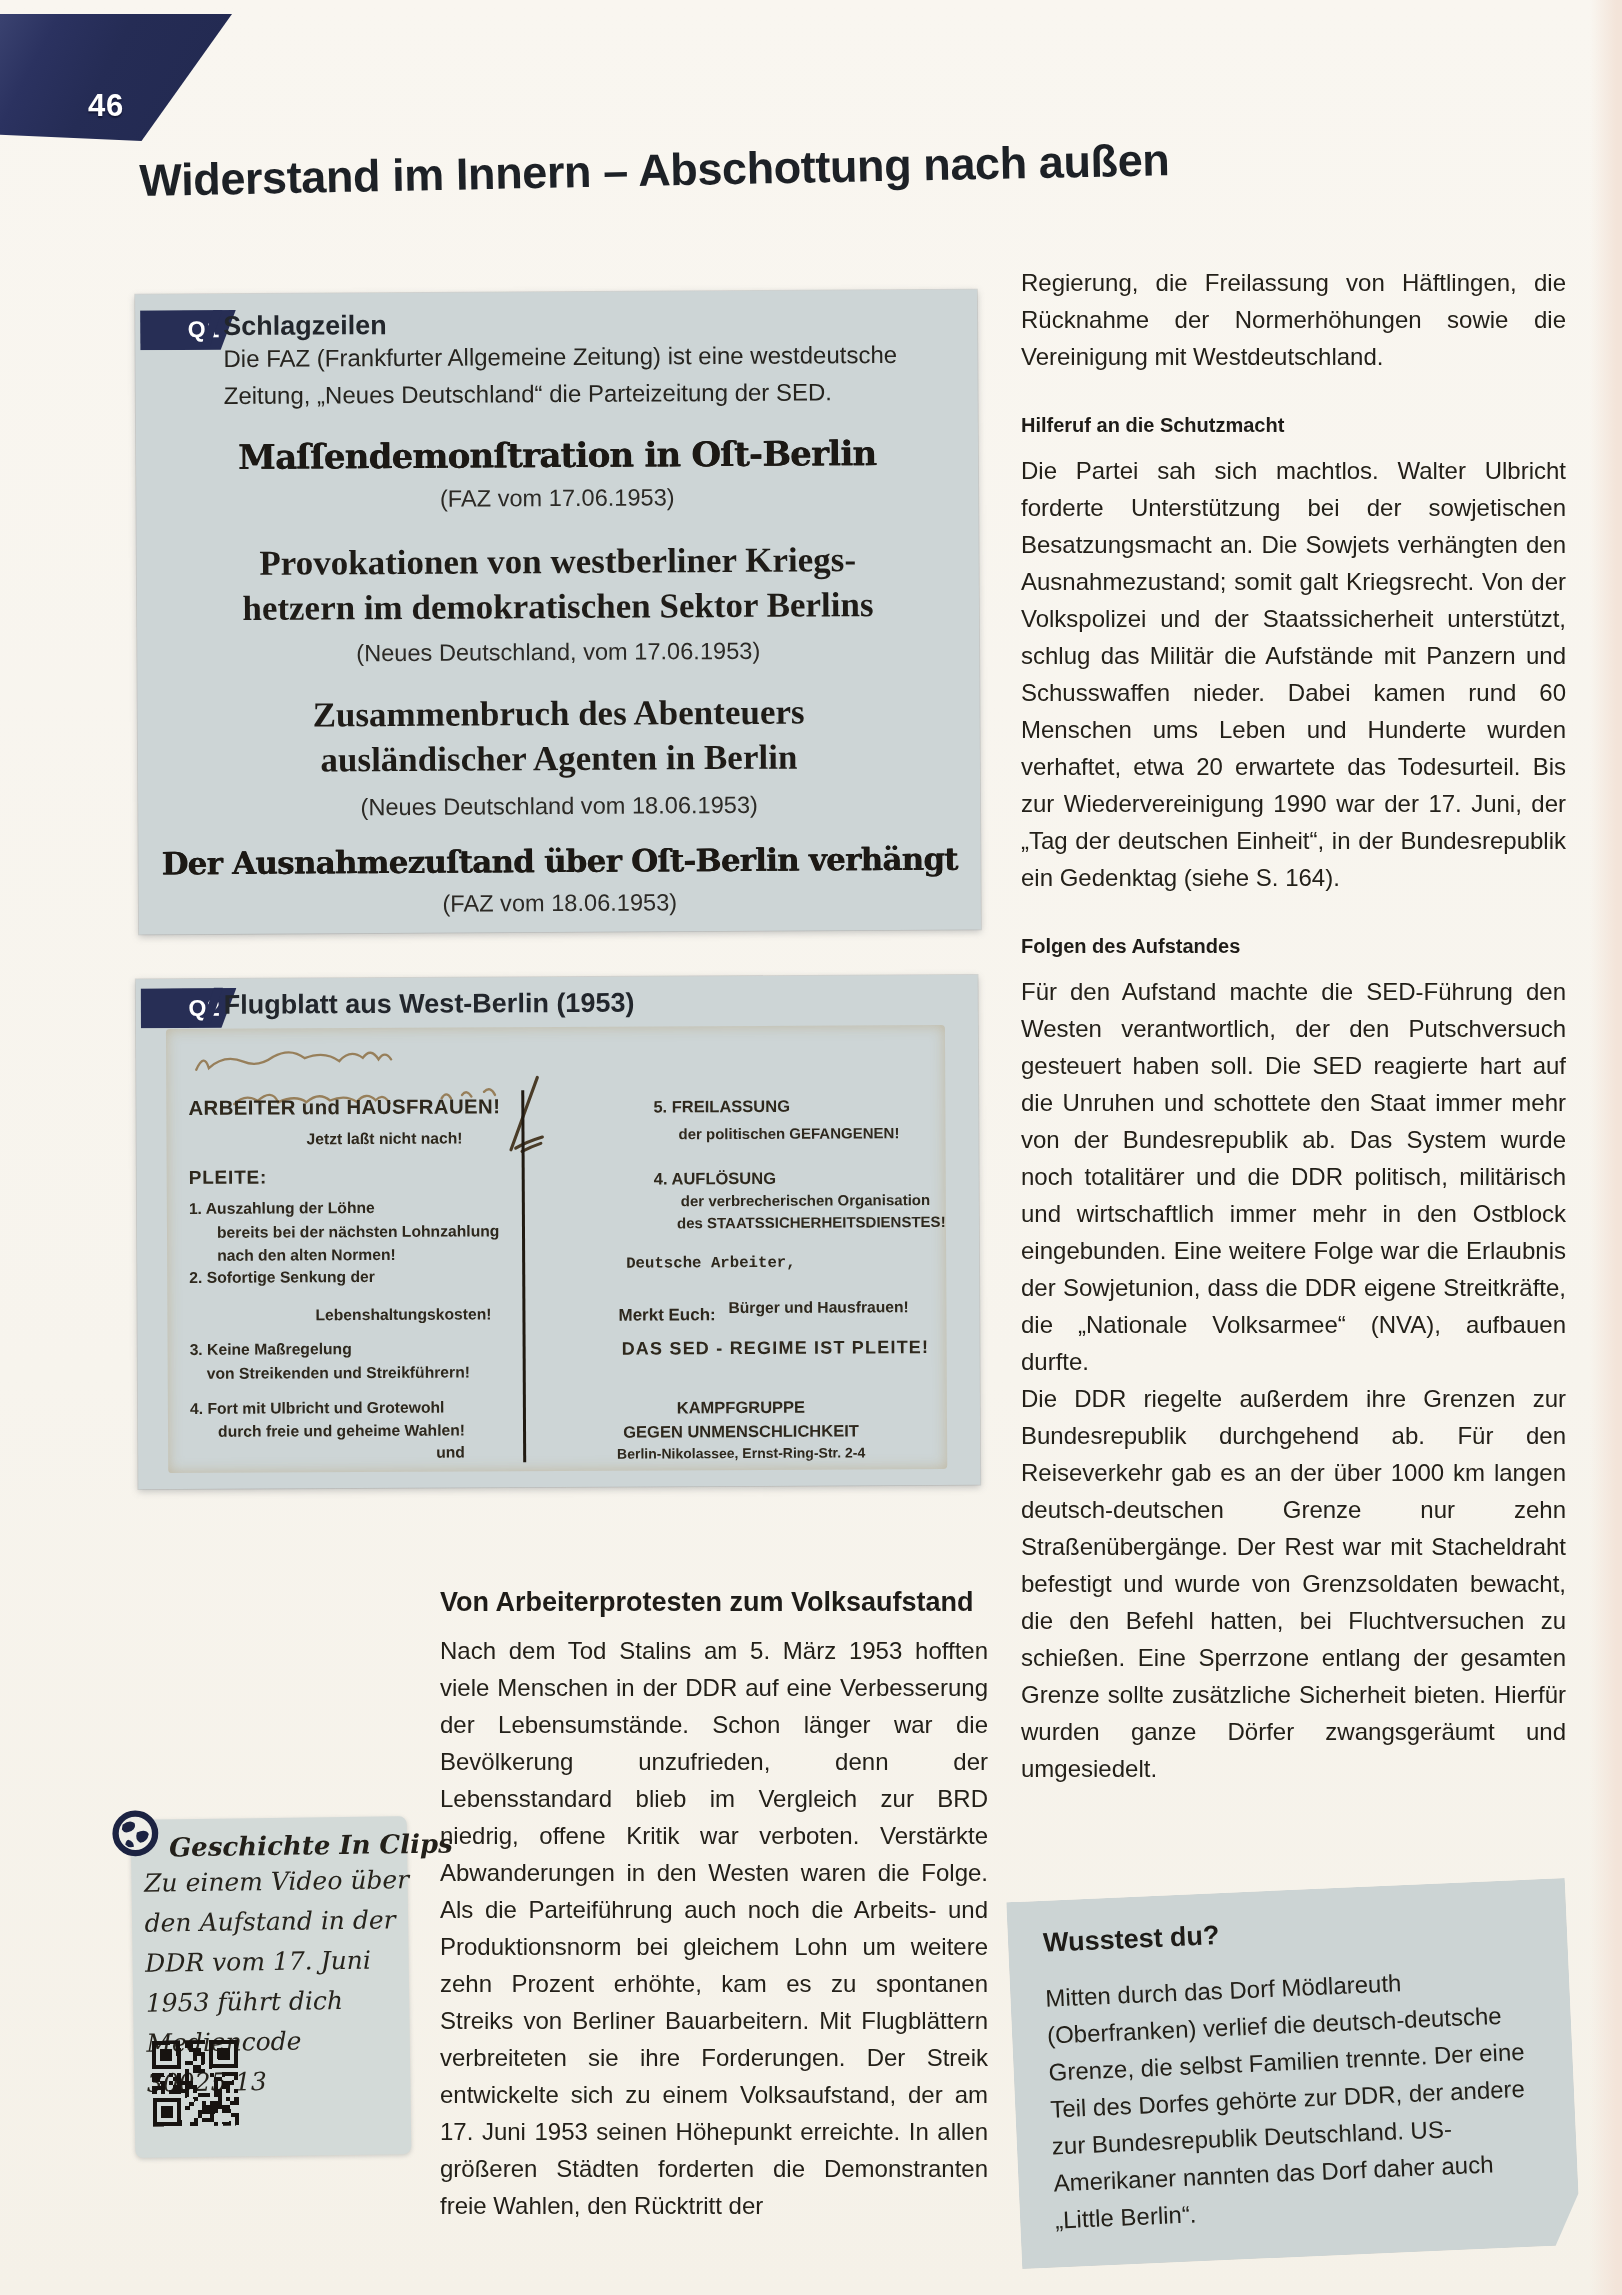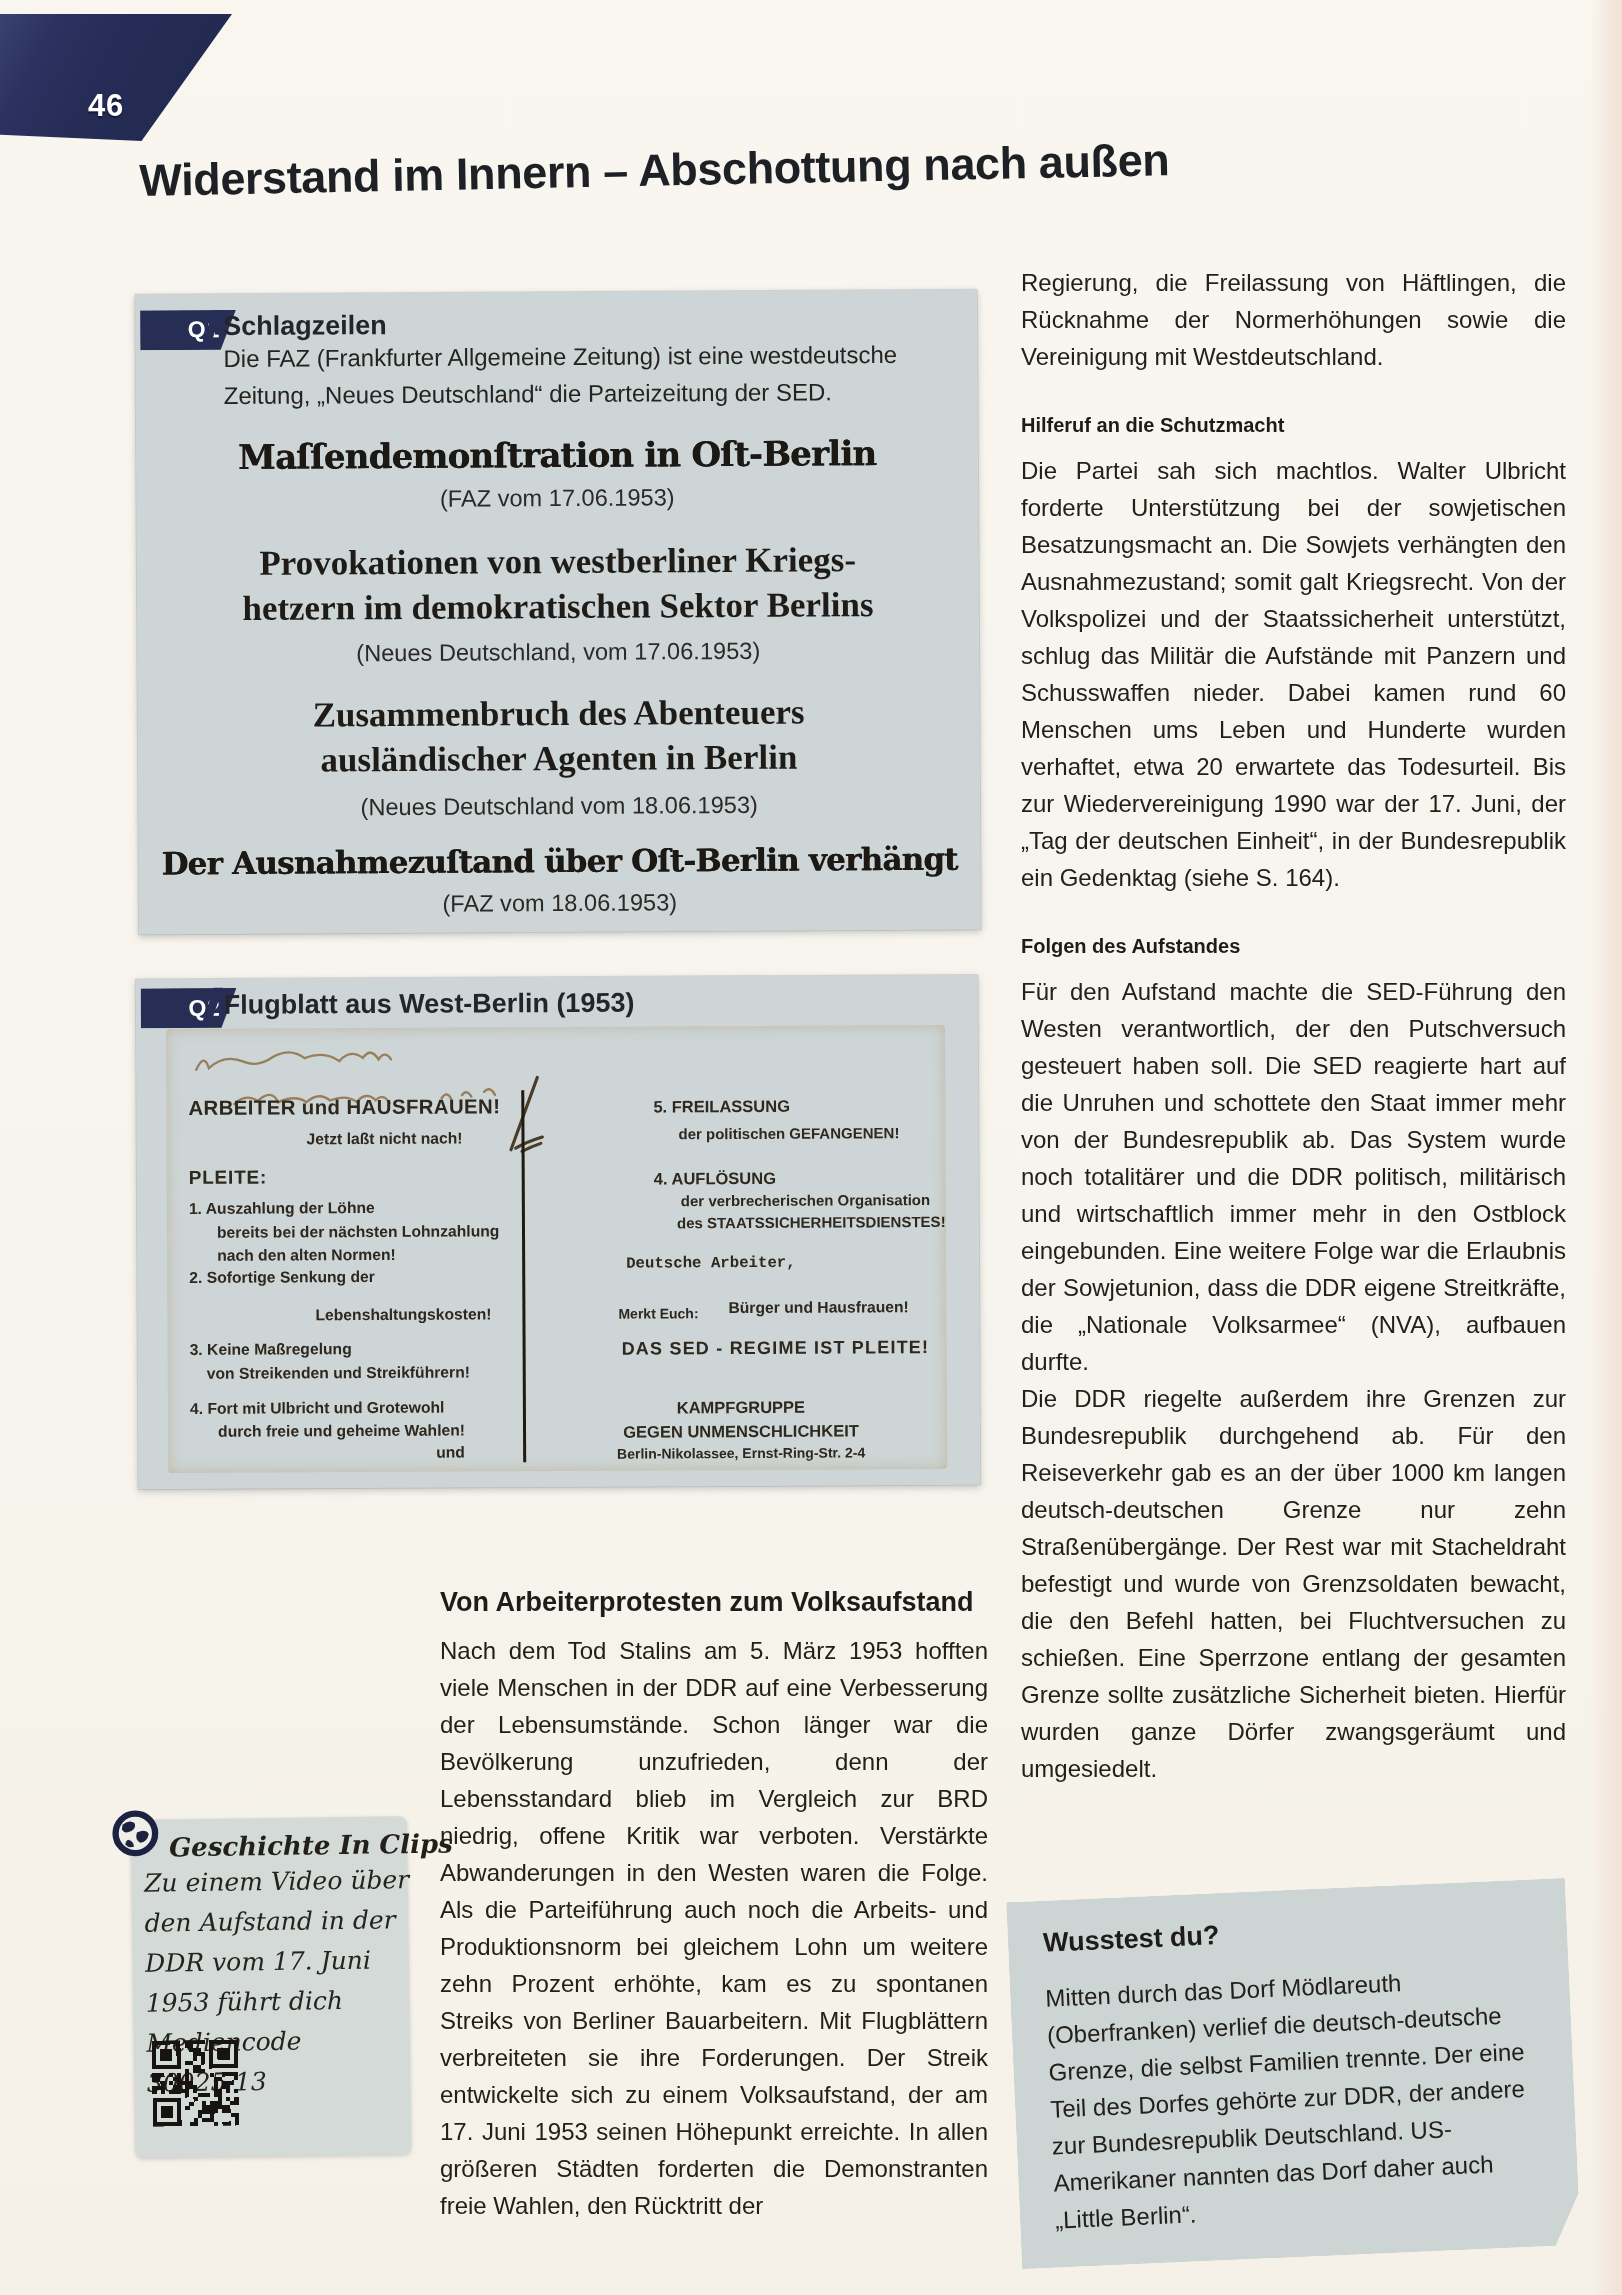--- a/index.html
+++ b/index.html
@@ -140,21 +140,21 @@
       <div class="lf" style="left:487px;top:71px;font-size:16.5px;">5. FREILASSUNG</div>
       <div class="lf" style="left:512px;top:99px;font-size:15px;">der politischen GEFANGENEN!</div>
 
       <div class="lf" style="left:487px;top:143px;font-size:16.5px;">4. AUFLÖSUNG</div>
       <div class="lf" style="left:514px;top:166px;font-size:15px;">der verbrecherischen Organisation</div>
       <div class="lf" style="left:510px;top:188px;font-size:15px;">des STAATSSICHERHEITSDIENSTES!</div>
 
       <div class="lf" style="left:459px;top:228px;font-size:15.7px;font-family:Liberation Mono, monospace;">Deutsche Arbeiter,</div>
       <div class="lf" style="left:561px;top:253px;font-size:15.7px;margin-top:20px;">Bürger und Hausfrauen!</div>
 
-      <div class="lf" style="left:451px;top:279px;font-size:14px;text-align:center;">Merkt Euch:</div>
+      <div class="lf" style="left:451px;top:279px;font-size:17px;text-align:center;">Merkt Euch:</div>
       <div class="lf" style="left:454px;top:312px;font-size:18px;letter-spacing:1.2px;">DAS SED - REGIME IST PLEITE!</div>
 
       <div class="lf" style="left:408px;top:372px;width:330px;text-align:center;font-size:16.5px;">KAMPFGRUPPE</div>
       <div class="lf" style="left:408px;top:396px;width:330px;text-align:center;font-size:16.5px;">GEGEN UNMENSCHLICHKEIT</div>
       <div class="lf" style="left:408px;top:419px;width:330px;text-align:center;font-size:14px;">Berlin-Nikolassee, Ernst-Ring-Str. 2-4</div>
     </div>
   </section>
 
   <div class="body-col" style="left:440px;top:1540px;width:548px;margin-top:44px;">
     <div class="mid-head">Von Arbeiterprotesten zum Volksaufstand</div>

